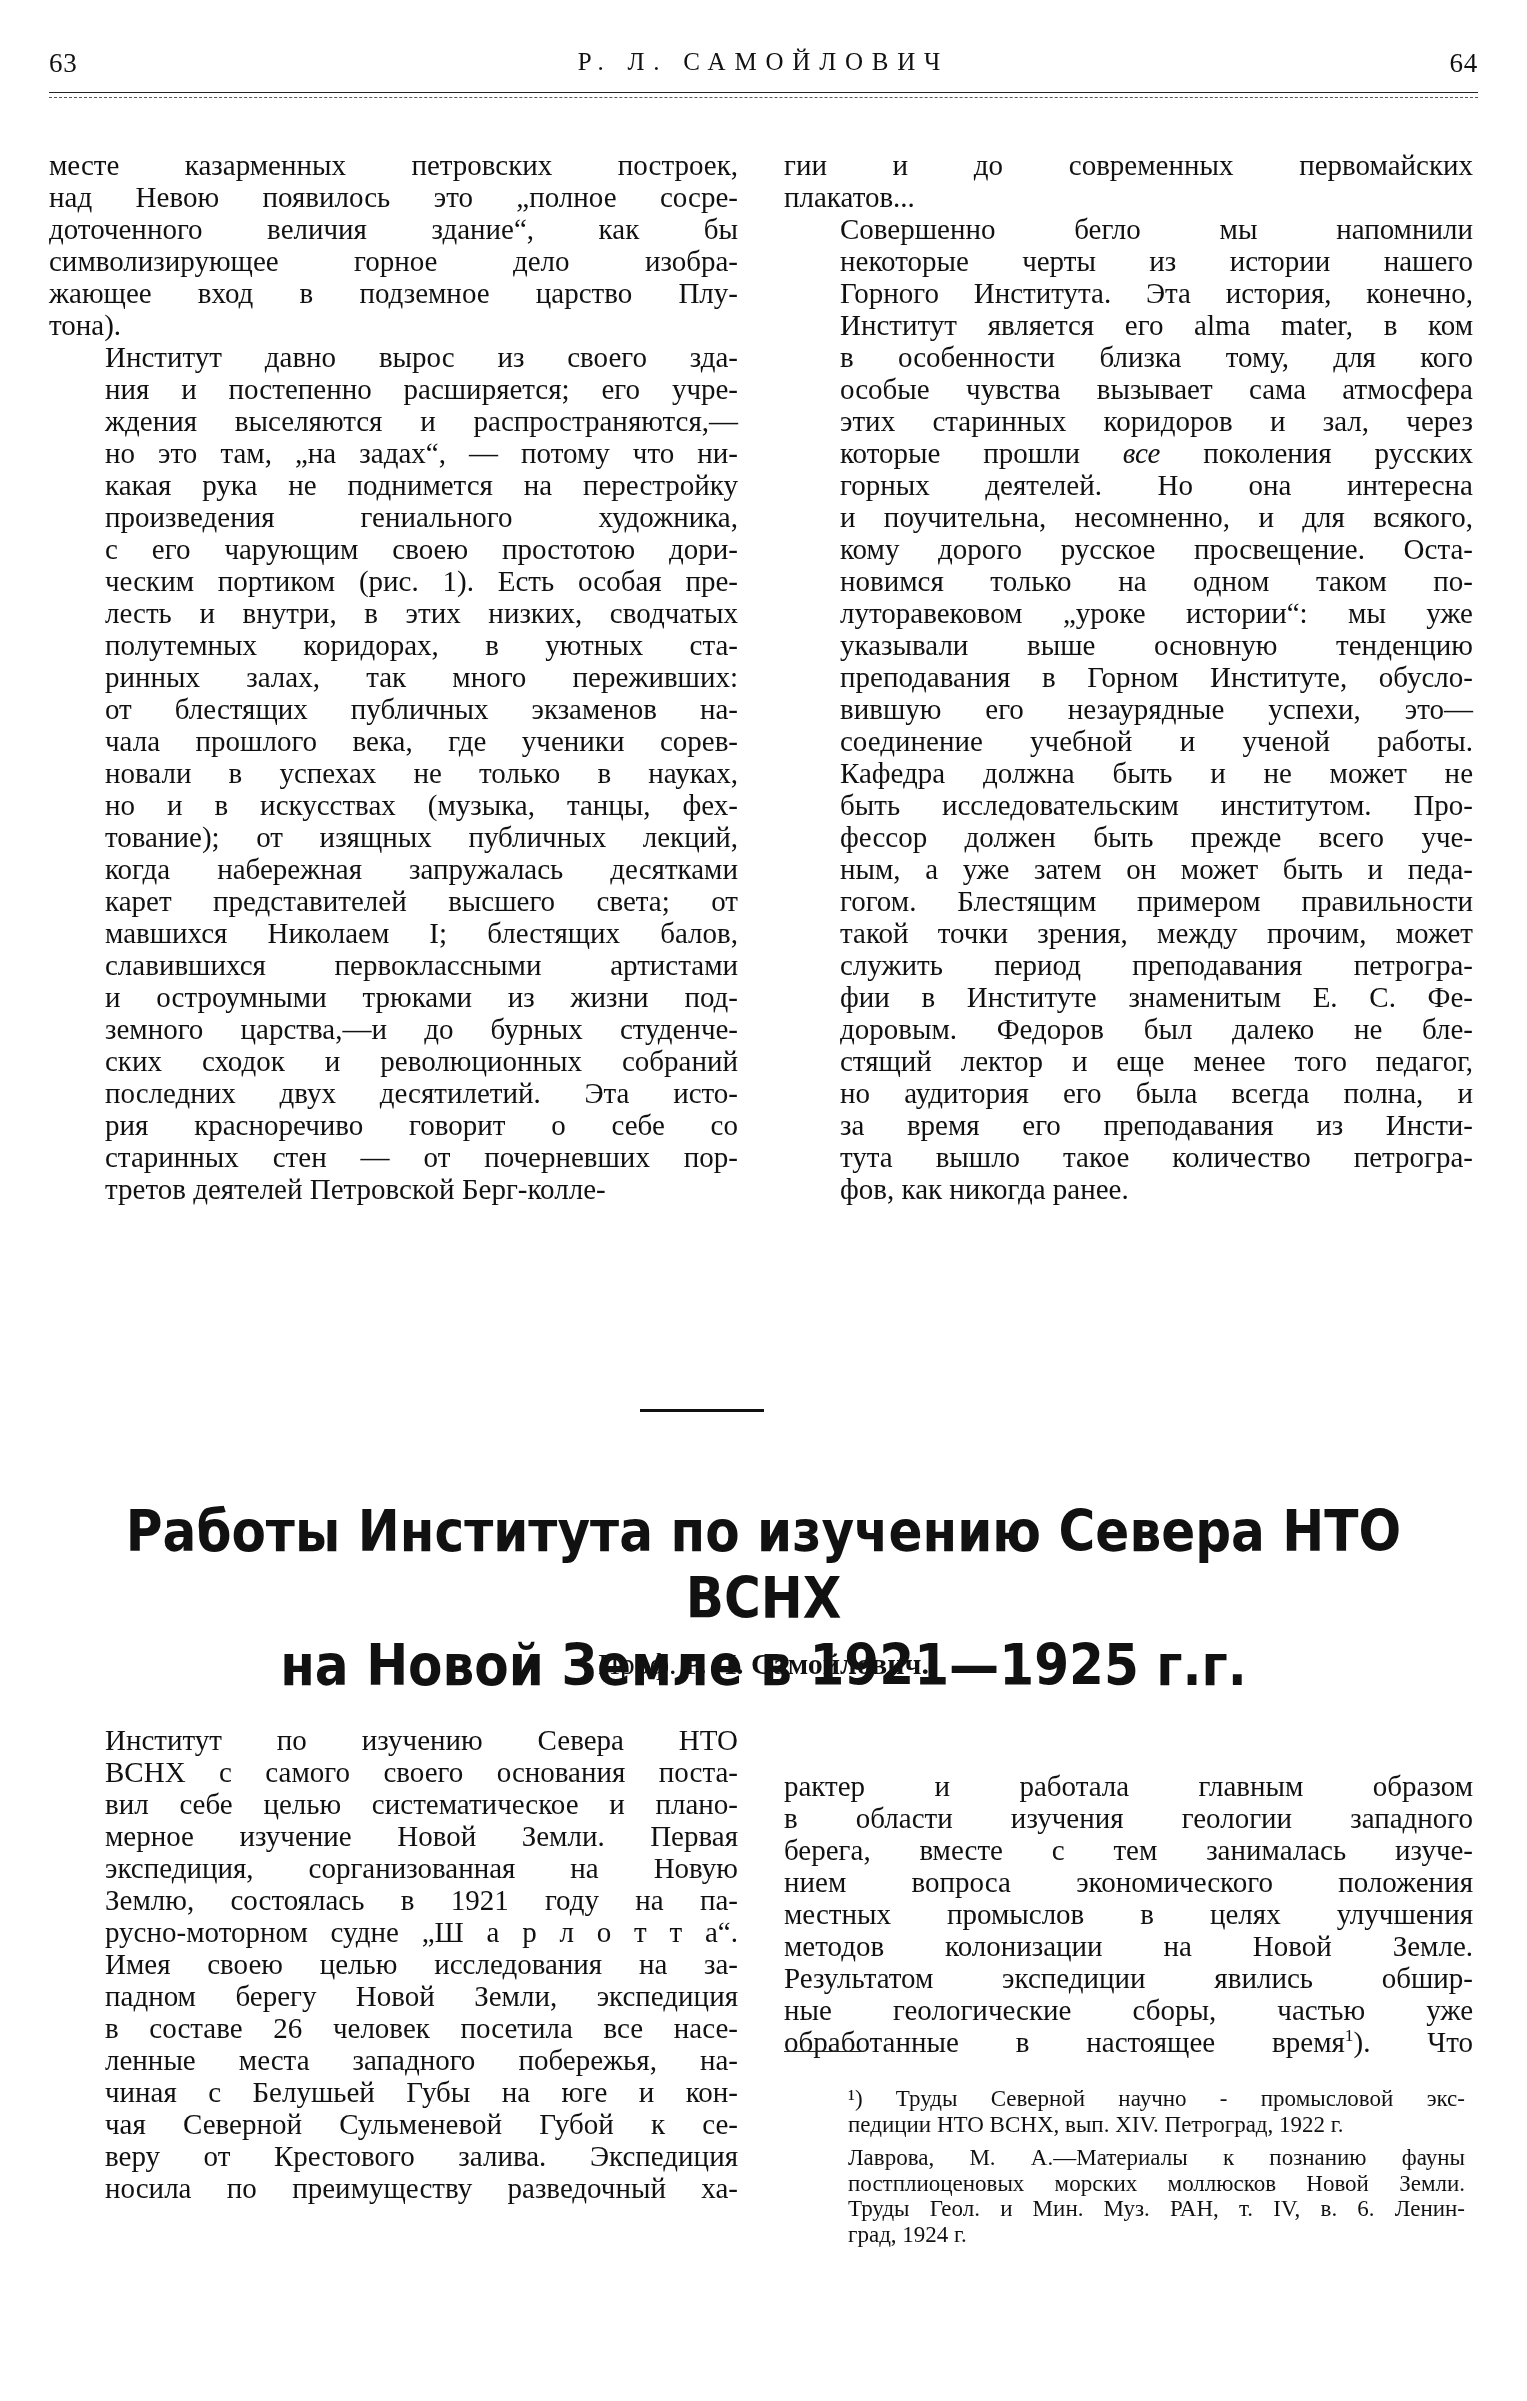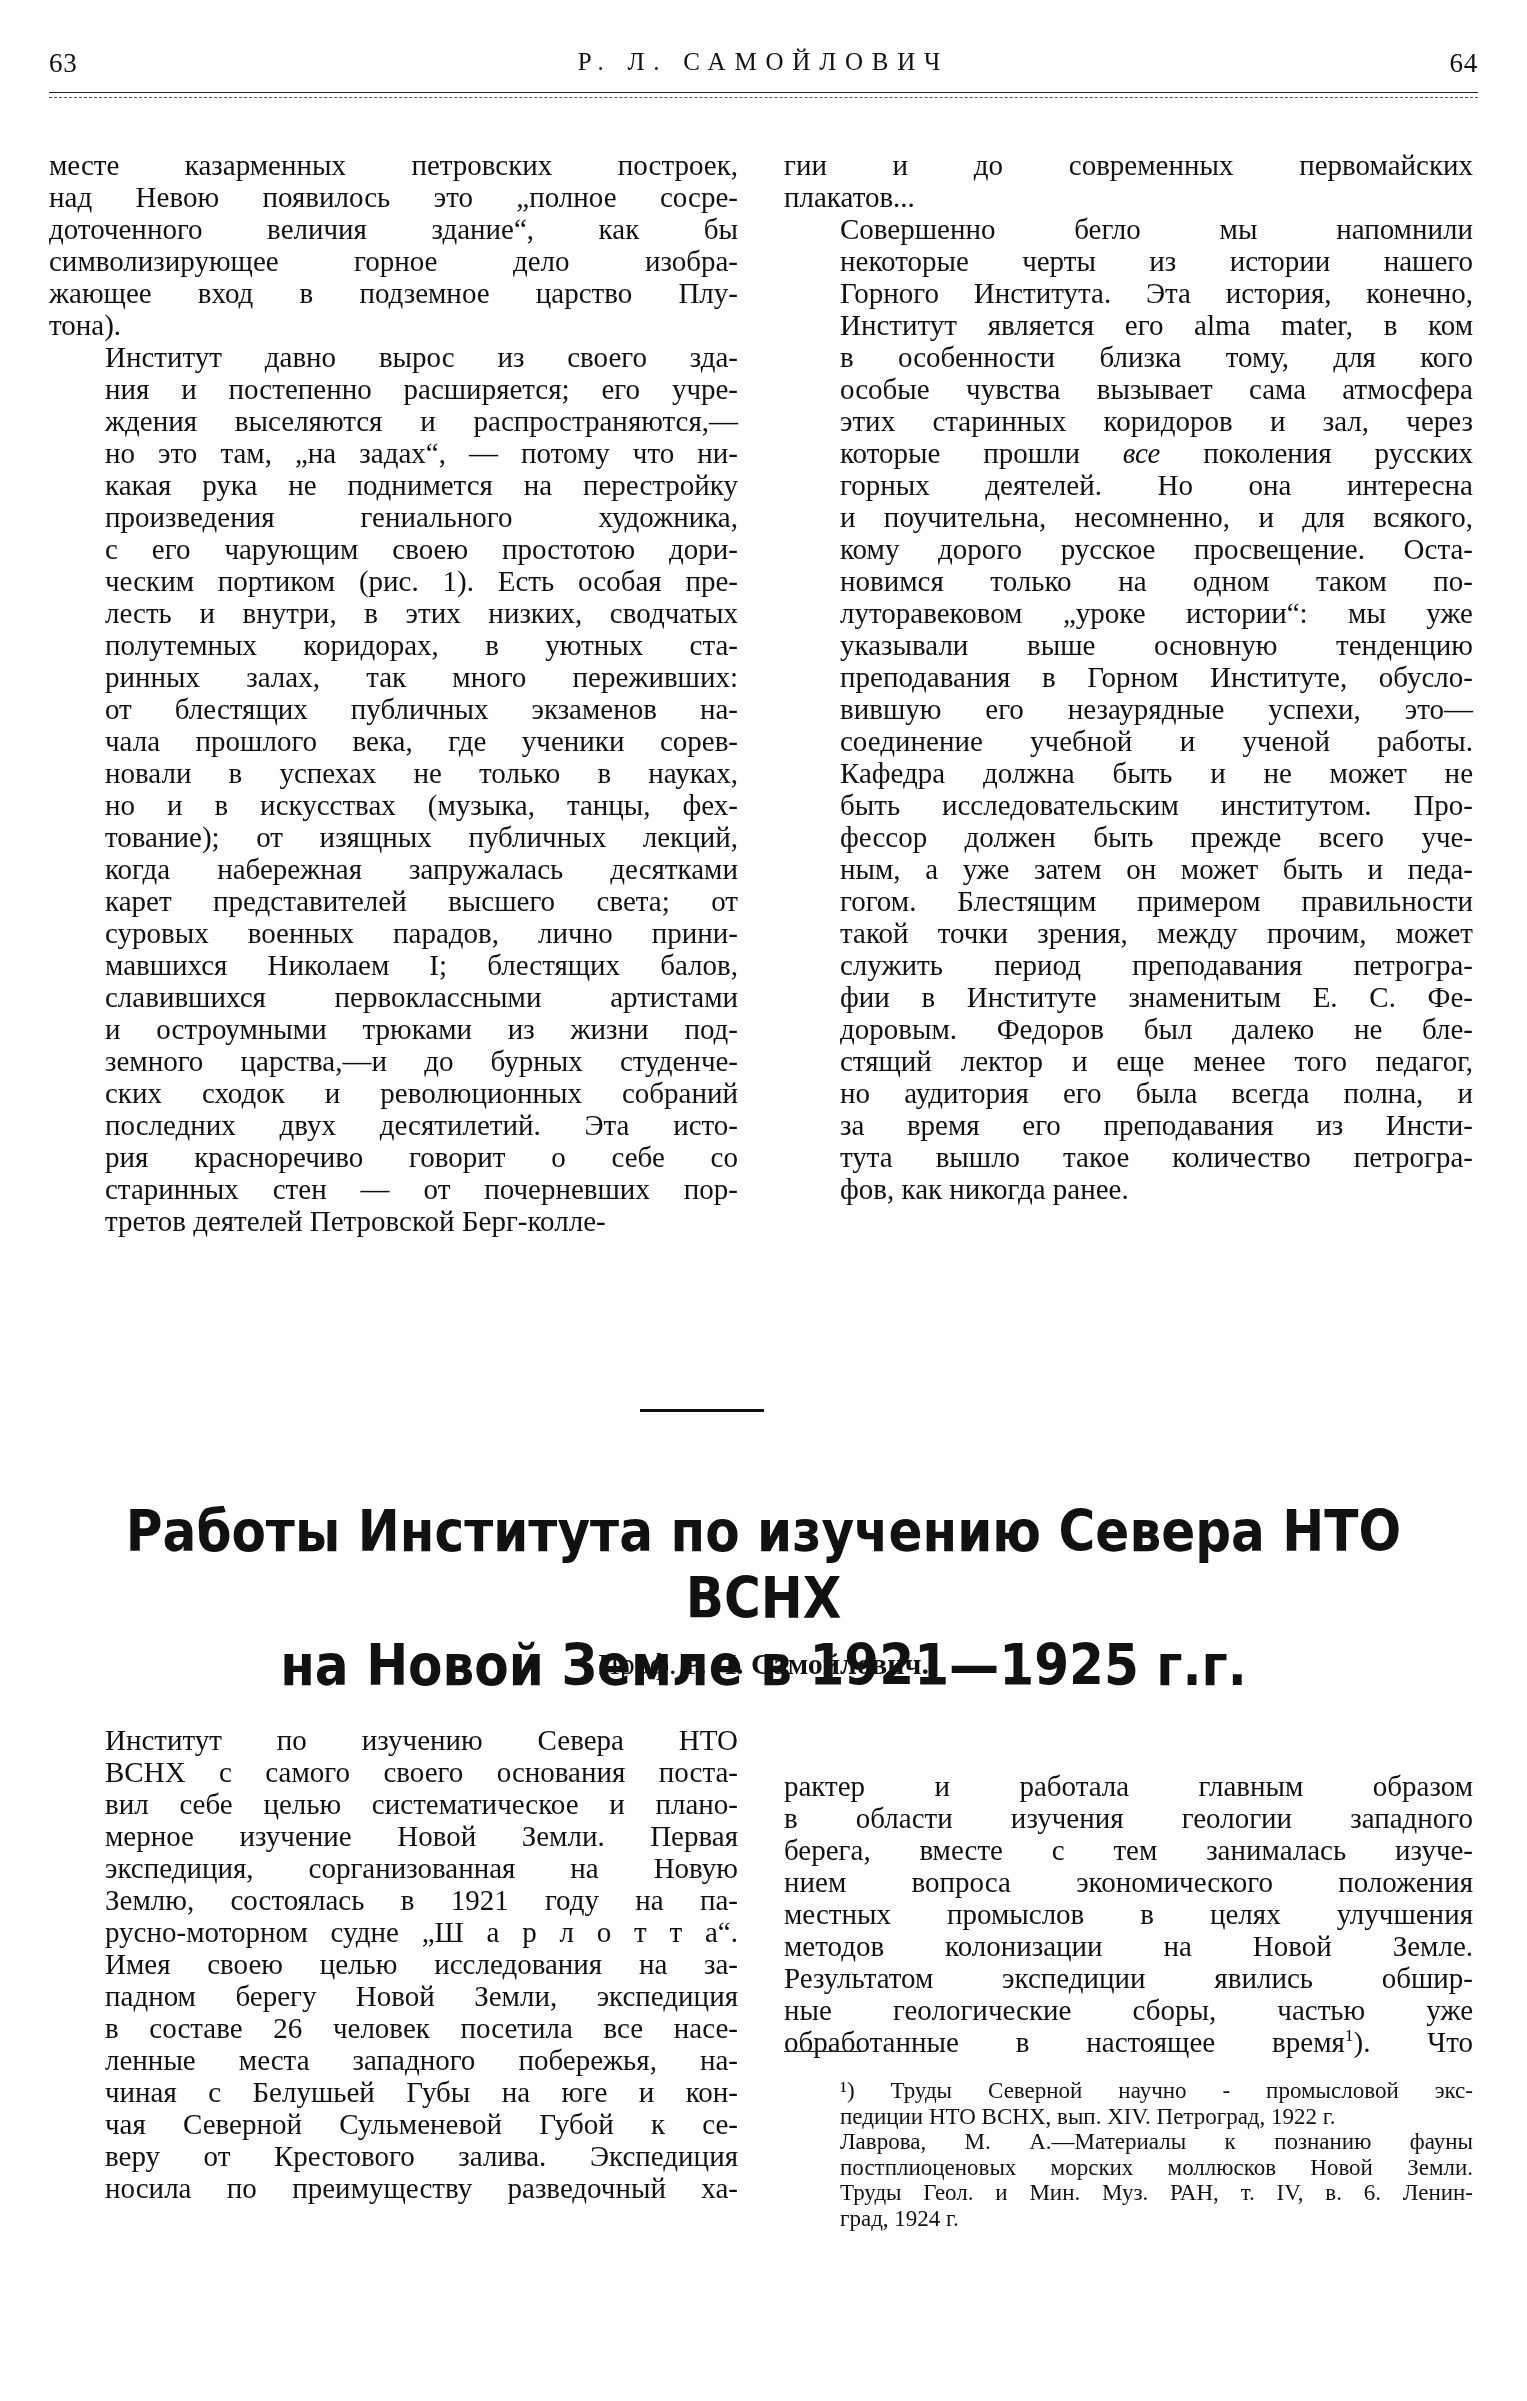--- a/index.html
+++ b/index.html
@@ -49,21 +49,21 @@
   }
   .byline {
     position: absolute; left: 0; right: 0; top: 1647px; text-align: center; font-size: 30px;
   }
   .byline b { font-weight: bold; }
   .fn-rule { position: absolute; left: 784px; width: 80px; top: 2051px; border-top: 1.6px solid #222; }
   .footnotes {
     position: absolute; left: 784px; width: 689px; top: 2078px;
     font-size: 23px; line-height: 25.5px; text-align: justify;
   }
-  .footnotes p { margin: 0; text-indent: 56px; }
+  .footnotes p { margin: 8px; text-indent: 56px; }
   .footnotes .line { display: block; text-align-last: justify; white-space: nowrap; }
   .footnotes .line.last { text-align-last: left; }
   sup { font-size: 60%; vertical-align: super; line-height: 0; }
 </style>
 </head>
 <body>
 
 <div class="header">
   <span class="pn left">63</span>
   <span class="running">Р. Л. САМОЙЛОВИЧ</span>
@@ -93,21 +93,20 @@
       <span class="line">лесть и внутри, в этих низких, сводчатых</span>
       <span class="line">полутемных коридорах, в уютных ста-</span>
       <span class="line">ринных залах, так много переживших:</span>
       <span class="line">от блестящих публичных экзаменов на-</span>
       <span class="line">чала прошлого века, где ученики сорев-</span>
       <span class="line">новали в успехах не только в науках,</span>
       <span class="line">но и в искусствах (музыка, танцы, фех-</span>
       <span class="line">тование); от изящных публичных лекций,</span>
       <span class="line">когда набережная запружалась десятками</span>
       <span class="line">карет представителей высшего света; от</span>
-      <span class="line">суровых военных парадов, лично прини-</span>
       <span class="line">мавшихся Николаем I; блестящих балов,</span>
       <span class="line">славившихся первоклассными артистами</span>
       <span class="line">и остроумными трюками из жизни под-</span>
       <span class="line">земного царства,—и до бурных студенче-</span>
       <span class="line">ских сходок и революционных собраний</span>
       <span class="line">последних двух десятилетий. Эта исто-</span>
       <span class="line">рия красноречиво говорит о себе со</span>
       <span class="line">старинных стен — от почерневших пор-</span>
       <span class="line last">третов деятелей Петровской Берг-колле-</span>
     </p>

